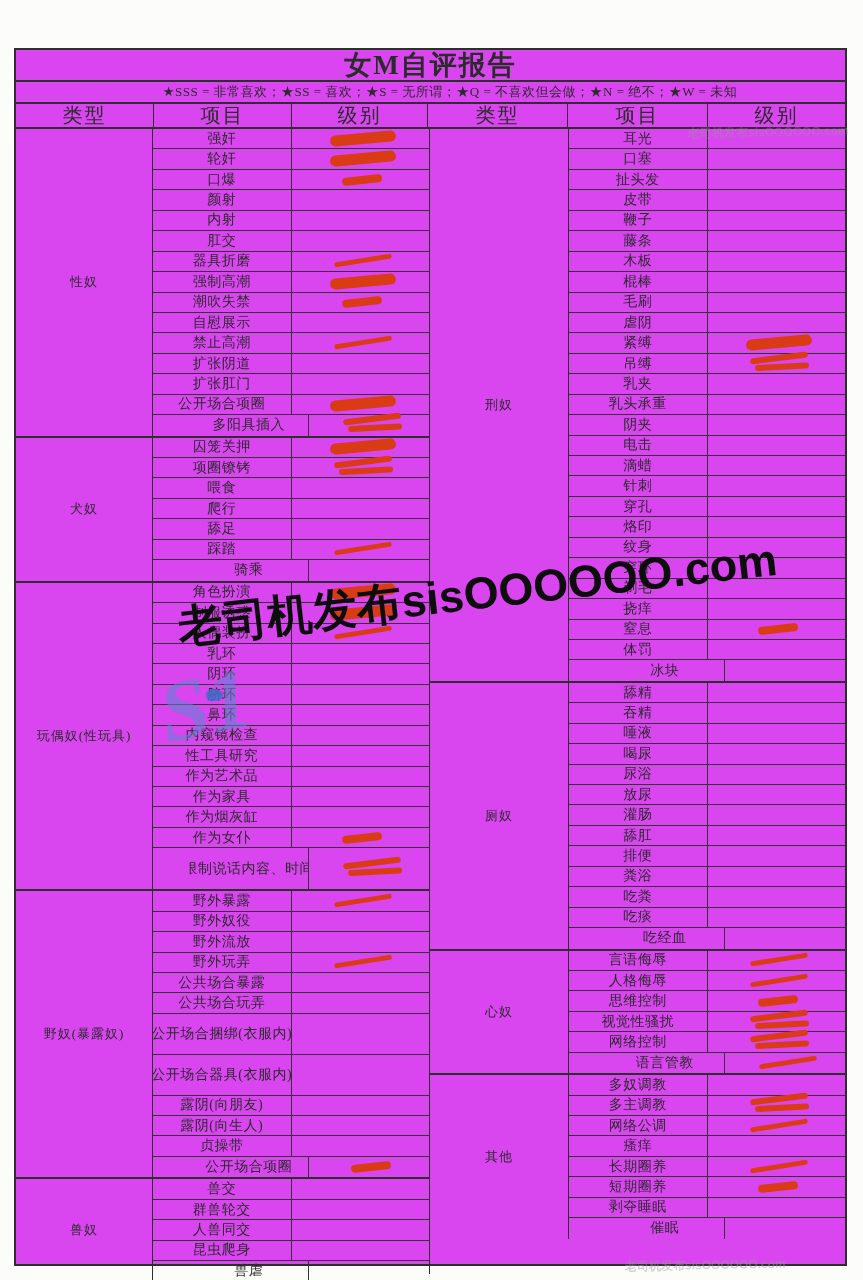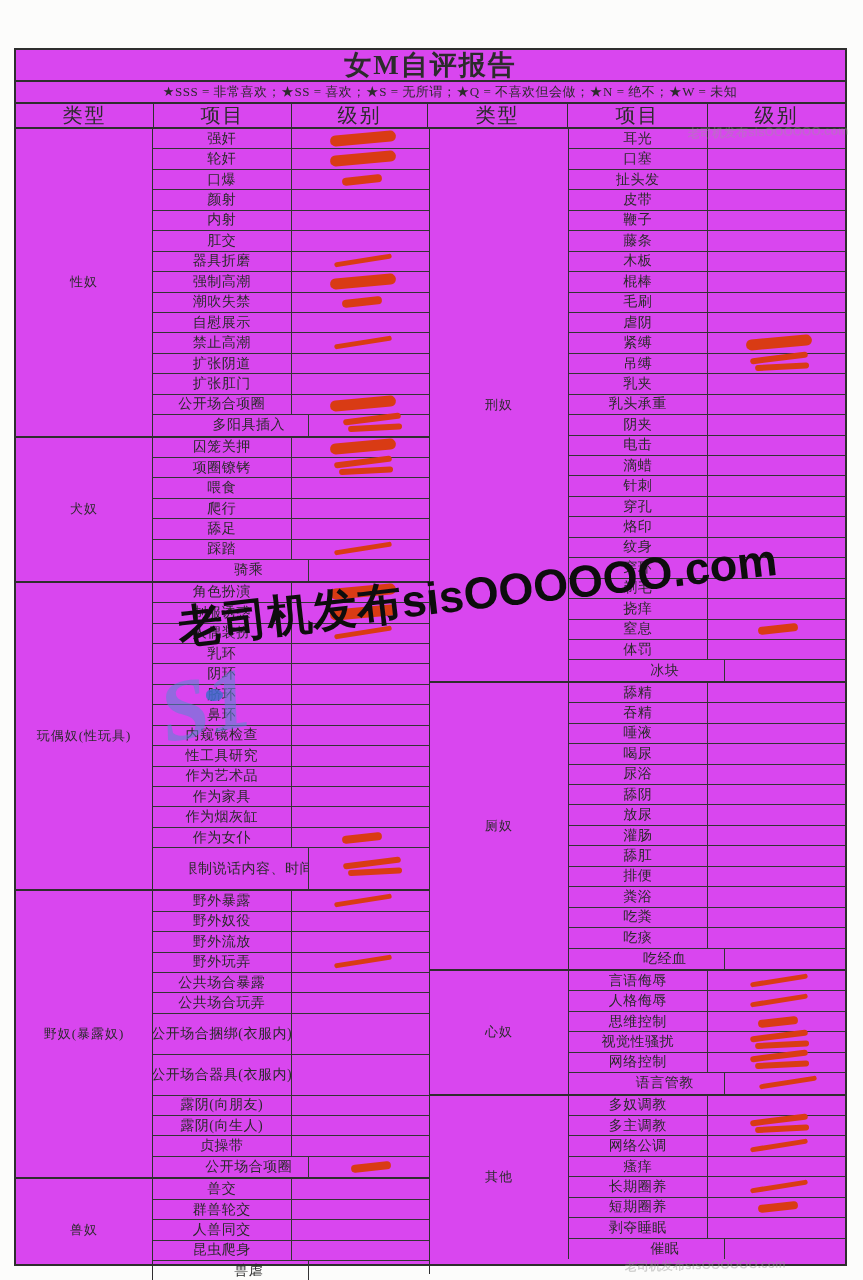--- a/index.html
+++ b/index.html
@@ -553,24 +553,20 @@
               </div>
               <div class="row">
                 <div class="cell-item">喝尿</div>
                 <div class="cell-level"></div>
               </div>
               <div class="row">
                 <div class="cell-item">尿浴</div>
                 <div class="cell-level"></div>
               </div>
               <div class="row">
-                <div class="cell-item">舔阴</div>
-                <div class="cell-level"></div>
-              </div>
-              <div class="row">
                 <div class="cell-item">放尿</div>
                 <div class="cell-level"></div>
               </div>
               <div class="row">
                 <div class="cell-item">灌肠</div>
                 <div class="cell-level"></div>
               </div>
               <div class="row">
                 <div class="cell-item">舔肛</div>
                 <div class="cell-level"></div>

